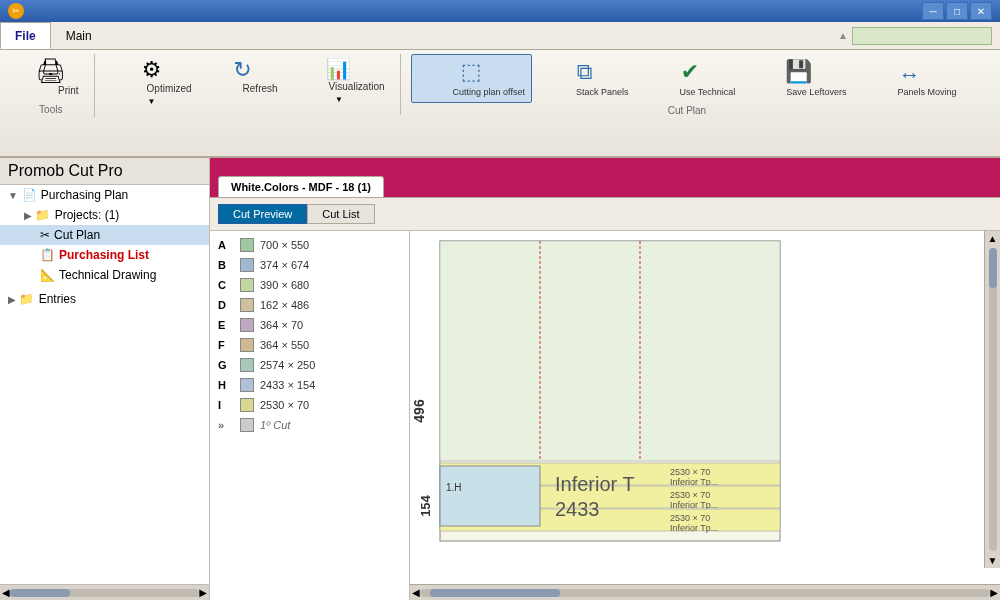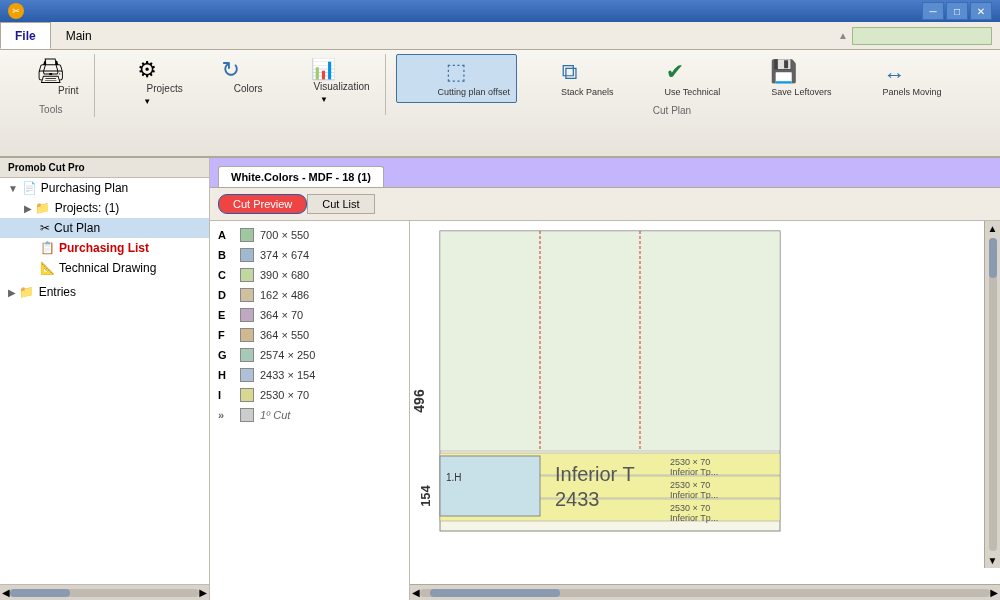--- a/index.html
+++ b/index.html
@@ -24,44 +24,44 @@
     .ribbon-group-label { font-size: 10px; color: #666; text-align: center; padding: 2px 0; margin-top: auto; }
     .ribbon-items { display: flex; gap: 2px; flex: 1; }
     .ribbon-btn { display: flex; flex-direction: column; align-items: center; padding: 4px 6px; cursor: pointer; border: 1px solid transparent; border-radius: 2px; min-width: 48px; gap: 2px; }
     .ribbon-btn.active { background: #c8ddf0; border-color: #4070a0; }
     .ribbon-icon { font-size: 24px; line-height: 1; }
     .ribbon-label { font-size: 10px; text-align: center; color: #333; line-height: 1.2; margin-left: 35px; }
     .ribbon-label-small { font-size: 9px; }
 
     
     .main-container { display: flex; height: calc(600px - 22px - 28px - 108px); }
-    .sidebar-title { background: #e8e4dc; padding: 4px 8px; font-weight: bold; font-size: 10px; border-bottom: 1px solid #c0bab0; }
+    .sidebar-title { background: #e8e4dc; padding: 4px 8px; font-weight: normal; font-size: 16px; border-bottom: 1px solid #c0bab0; }
     .sidebar-item { padding: 3px 8px; cursor: pointer; display: flex; align-items: center; gap: 4px; }
     .sidebar-item.selected { background: #c8ddf0; }
     .sidebar-item.bold-red { color: #cc0000; font-weight: bold; }
 
     
     .content { flex: 1; display: flex; flex-direction: column; background: #e8e4dc; overflow: hidden; }
-    .tab-bar { background: #c4b5fd; display: flex; align-items: flex-end; padding: 8px 8px 0; border-bottom: 1px solid #b0a898; }
+    .tab-bar { background: #be185d; display: flex; align-items: flex-end; padding: 18px 8px 0; border-bottom: 1px solid #b0a898; }
     .content-tab { padding: 4px 12px; background: #c8c4bc; border: 1px solid #b0a898; border-bottom: none; border-radius: 3px 3px 0 0; font-size: 11px; cursor: pointer; }
     .content-tab.active { background: white; font-weight: bold; }
 
     
     .panel-area { display: flex; flex: 1; overflow: hidden; }
     .panel-list { width: 210px; background: white; border-right: 1px solid #c0bab0; flex-shrink: 0; overflow-y: auto; }
     .panel-item { padding: 8px; cursor: pointer; border-bottom: 1px solid #e0dcd4; display: flex; align-items: center; gap: 8px; }
     .panel-thumb { width: 50px; height: 40px; background: #e0e8f0; border: 1px solid #b0b8c0; display: flex; align-items: center; justify-content: center; font-size: 18px; }
     .panel-info { font-size: 11px; }
     .panel-name { font-weight: bold; font-size: 12px; }
 
     
     .cut-view { flex: 1; display: flex; flex-direction: column; overflow: hidden; }
     .cut-tabs { display: flex; gap: 0; padding: 6px 8px; background: #f0ece4; border-bottom: 1px solid #c0bab0; }
     .cut-tab { padding: 3px 14px; border: 1px solid #b0a898; background: #e8e4dc; font-size: 11px; cursor: pointer; }
-    .cut-tab.active { background: #ef4444; color: white; border-color: #2a5ba8; border-radius: 9px; }
+    .cut-tab.active { background: #0369a1; color: white; border-color: #2a5ba8; }
 
     .cut-content { display: flex; flex: 1; overflow: hidden; }
     
     
     .cut-list-panel { width: 200px; background: white; border-right: 1px solid #c0bab0; flex-shrink: 0; padding: 4px; overflow-y: auto; }
     .cut-list-row { display: flex; align-items: center; gap: 6px; padding: 3px 4px; font-size: 11px; }
     .cut-list-letter { width: 16px; font-weight: bold; }
     .cut-list-color { width: 14px; height: 14px; border: 1px solid #888; flex-shrink: 0; }
     .cut-list-dims { color: #333; }
     .cut-list-special { color: #666; font-style: italic; }
@@ -109,26 +109,26 @@
         <div class="ribbon-label">Print</div>
       </div>
     </div>
     <div class="ribbon-group-label">Tools</div>
   </div>
 
   <div class="ribbon-group">
     <div class="ribbon-items">
       <div class="ribbon-btn">
         <div class="ribbon-icon" style="font-size:22px;">⚙</div>
-        <div class="ribbon-label">Projects</div>
+        <div class="ribbon-label">Optimized</div>
         <div style="font-size:8px;">▼</div>
       </div>
       <div class="ribbon-btn">
         <div class="ribbon-icon" style="font-size:22px;color:#3070b0;">↻</div>
-        <div class="ribbon-label">Colors</div>
+        <div class="ribbon-label">Refresh</div>
       </div>
       <div class="ribbon-btn">
         <div class="ribbon-icon" style="font-size:20px;">📊</div>
         <div class="ribbon-label">Visualization</div>
         <div style="font-size:8px;">▼</div>
       </div>
     </div>
     <div class="ribbon-group-label"></div>
   </div>
 

